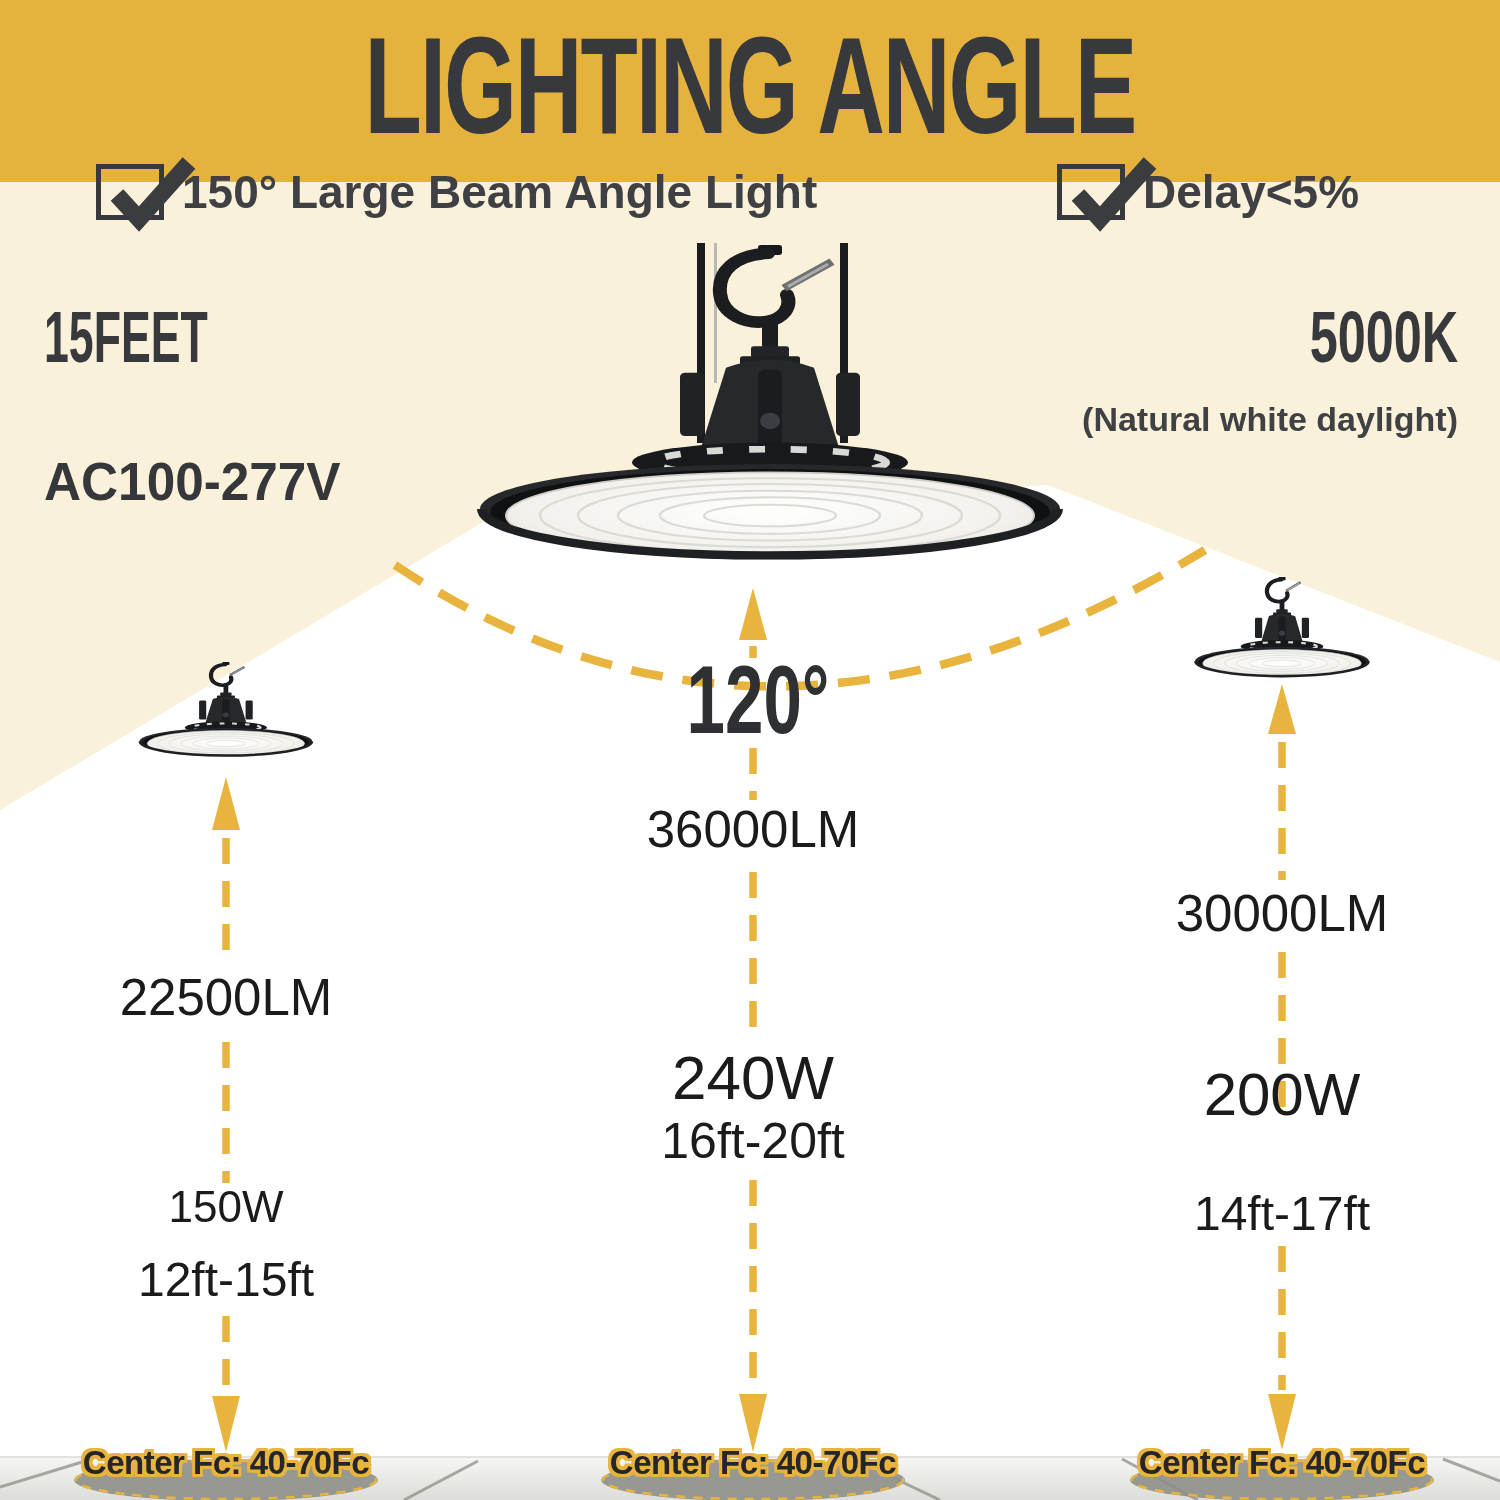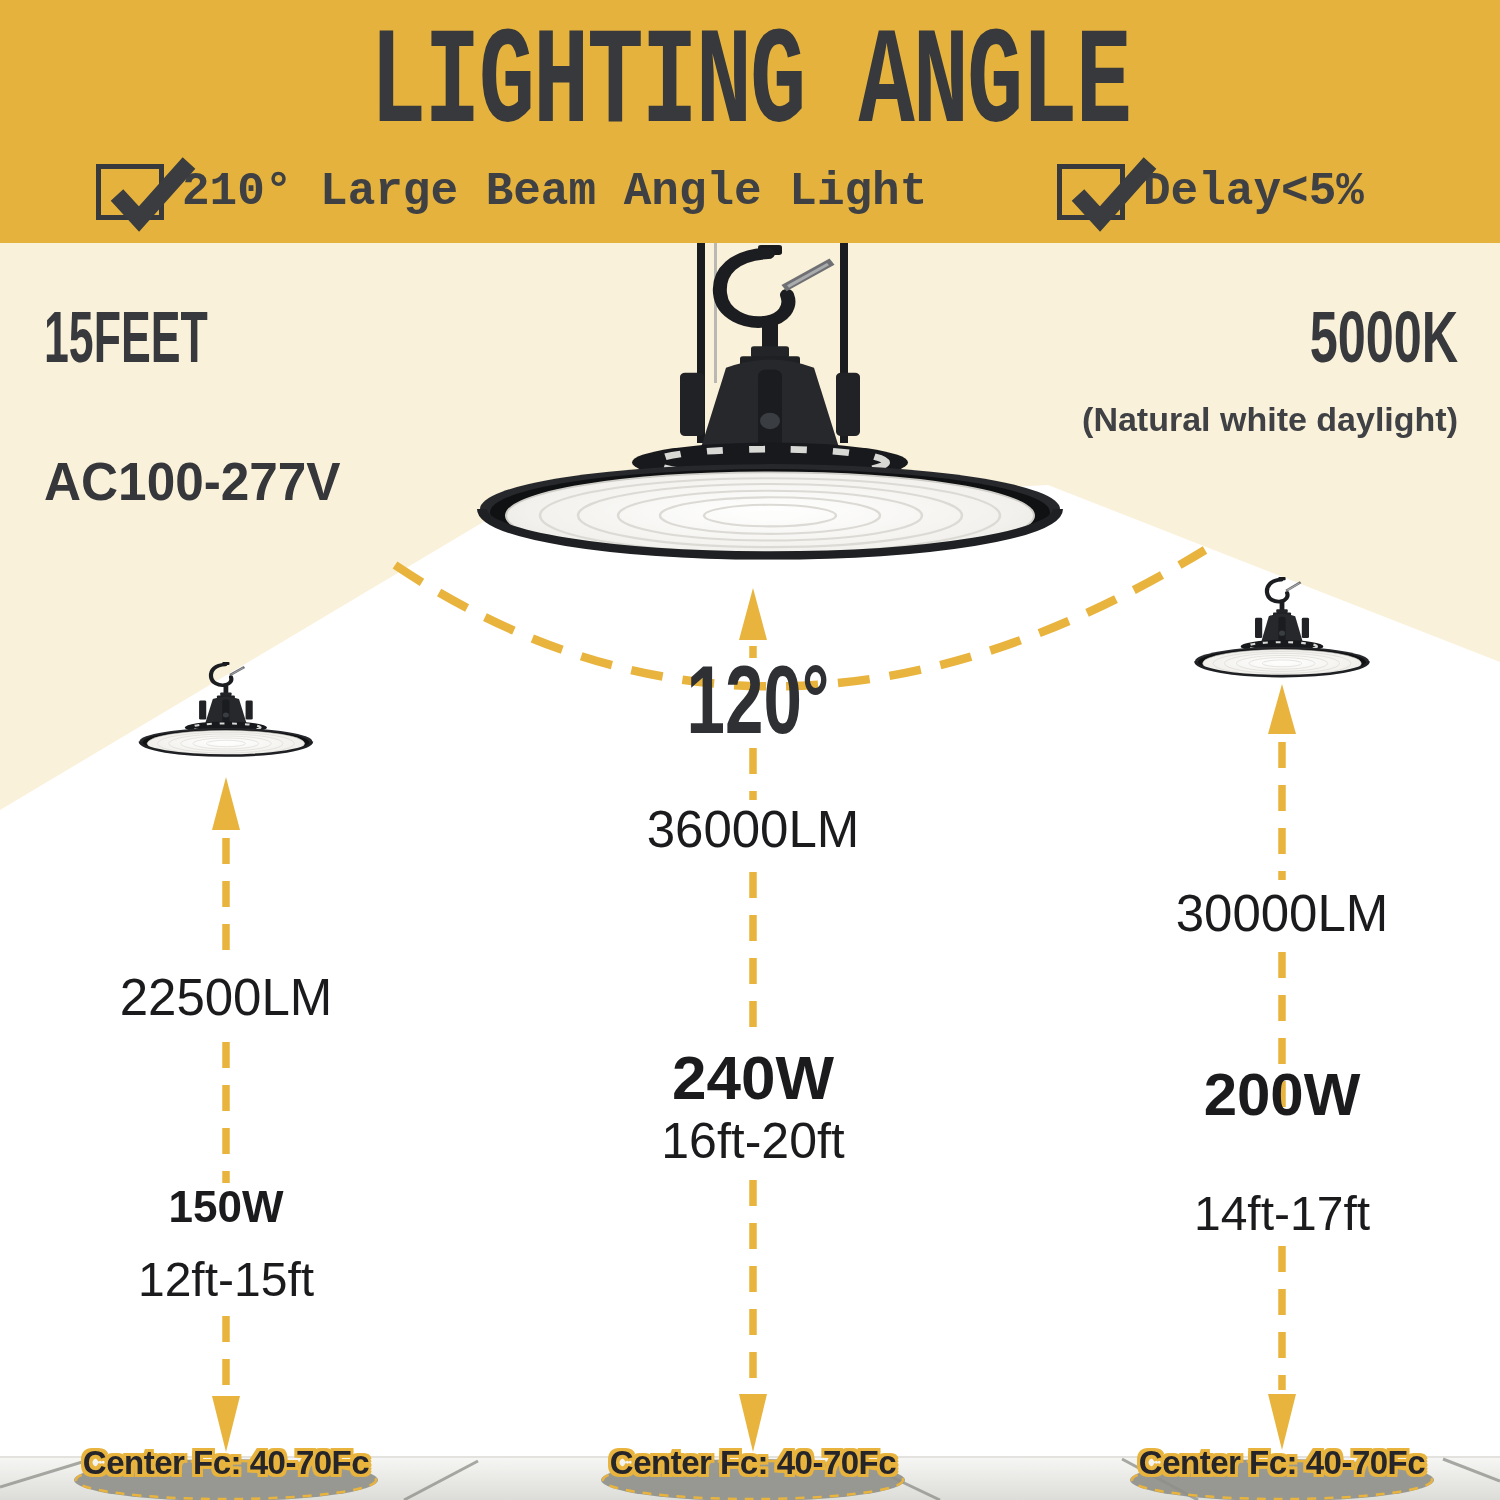--- a/index.html
+++ b/index.html
@@ -12,21 +12,21 @@
     --spot-gray:#8F8F8A;
     --lamp-black:#1F2124;
     --lens-light:#F4F3F0;
   }
   html,body{margin:0;padding:0;}
   body{font-family:"Liberation Sans",sans-serif;}
   .stage{position:relative;width:1500px;height:1500px;overflow:hidden;background:var(--cream);}
   .scene{position:absolute;left:0;top:0;width:1500px;height:1500px;z-index:1;}
 
   
-  .banner{position:absolute;left:0;top:0;width:1500px;height:243px;background:var(--banner-yellow);z-index:3;font-family:Liberation Mono, monospace;}
+  .banner{position:absolute;left:0;top:0;width:1500px;height:182px;background:var(--banner-yellow);z-index:3;}
   .title{position:absolute;left:0;top:6px;width:1500px;text-align:center;margin:0;
          font-size:138px;font-weight:bold;color:var(--text-dark);letter-spacing:-3px;
          transform:scaleX(0.68);transform-origin:center;white-space:nowrap;}
   .feature{position:absolute;top:160px;height:64px;display:flex;align-items:center;}
   .feature-left{left:96px;}
   .feature-right{left:1057px;}
   .checkbox{position:relative;width:68px;height:56px;border:5px solid var(--text-dark);box-sizing:border-box;display:inline-block;}
   .checkbox svg{position:absolute;left:6px;top:-12px;overflow:visible;}
   .feature-label{margin-left:18px;font-size:46px;font-weight:bold;color:#3E4043;white-space:nowrap;}
 
@@ -40,21 +40,21 @@
   .voltage{position:absolute;left:44px;top:450px;font-size:54px;font-weight:bold;color:#35373B;z-index:4;
            transform:scaleX(0.95);transform-origin:left;white-space:nowrap;}
   .spec-right{right:42px;top:296px;text-align:right;}
   .spec-right .spec-big{transform:scaleX(0.7);transform-origin:right;}
   .spec-right .spec-note{margin-top:22px;}
 
   
   .coltxt{position:absolute;z-index:4;transform:translateX(-50%);white-space:nowrap;color:#1B1B1D;text-align:center;}
   .angle-label{font-size:96px;font-weight:bold;color:#2E3033;transform:translateX(-50%) scaleX(0.72);}
   .lumens{font-size:51px;}
-  .watt{font-size:60px;font-weight:bold;}
+  .watt{font-size:60px;font-weight:normal;}
   .range{font-size:48px;}
   .floor-label{font-size:33px;font-weight:bold;color:#26262A;letter-spacing:-0.5px;
     text-shadow:-3px -3px 0 var(--arrow-yellow),3px -3px 0 var(--arrow-yellow),-3px 3px 0 var(--arrow-yellow),
                  3px 3px 0 var(--arrow-yellow),0 -3px 0 var(--arrow-yellow),0 3px 0 var(--arrow-yellow),
                 -3px 0 0 var(--arrow-yellow),3px 0 0 var(--arrow-yellow);}
 </style>
 </head>
 <body>
 
 <div class="stage">
@@ -177,21 +177,21 @@
 
   <header class="banner">
     <h1 class="title">LIGHTING ANGLE</h1>
 
     <div class="feature feature-left">
       <span class="checkbox">
         <svg width="100" height="70" viewBox="0 0 100 70">
           <polyline points="10,38 32,62 82,6" fill="none" stroke="#3A3C40" stroke-width="17"></polyline>
         </svg>
       </span>
-      <span class="feature-label">210° Large Beam Angle Light</span>
+      <span class="feature-label">150° Large Beam Angle Light</span>
     </div>
 
     <div class="feature feature-right">
       <span class="checkbox">
         <svg width="100" height="70" viewBox="0 0 100 70">
           <polyline points="10,38 32,62 82,6" fill="none" stroke="#3A3C40" stroke-width="17"></polyline>
         </svg>
       </span>
       <span class="feature-label">Delay&lt;5%</span>
     </div>

